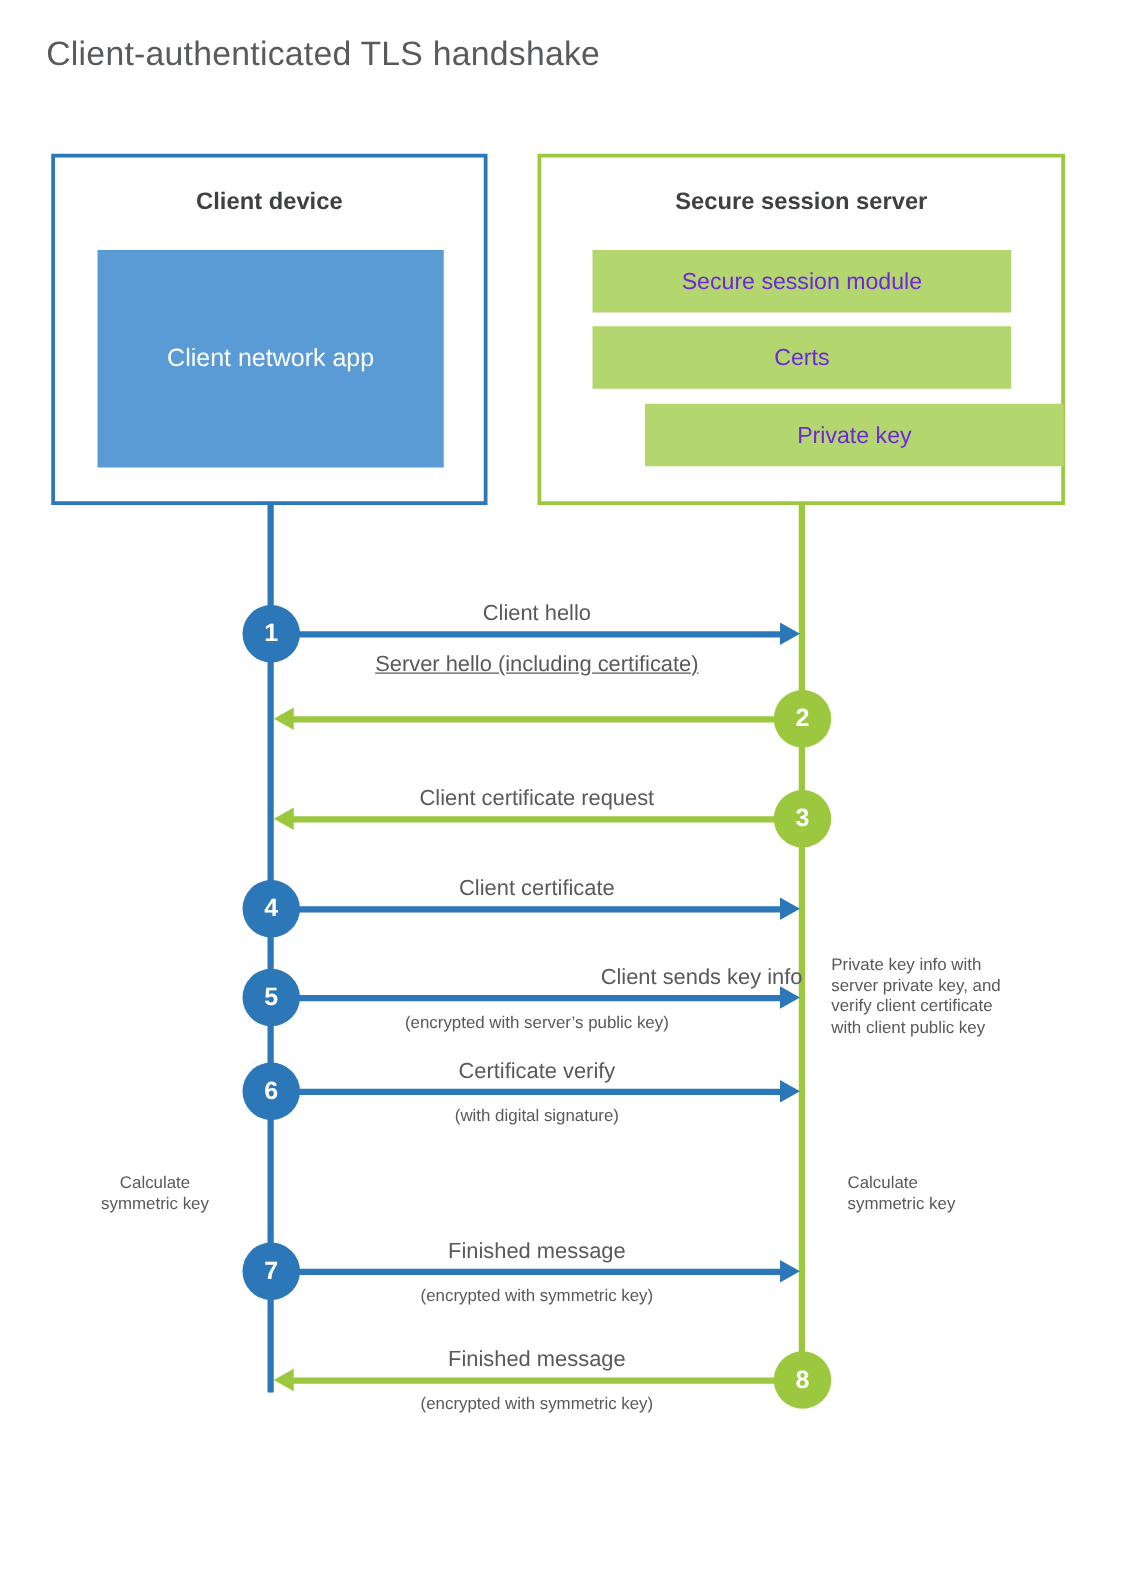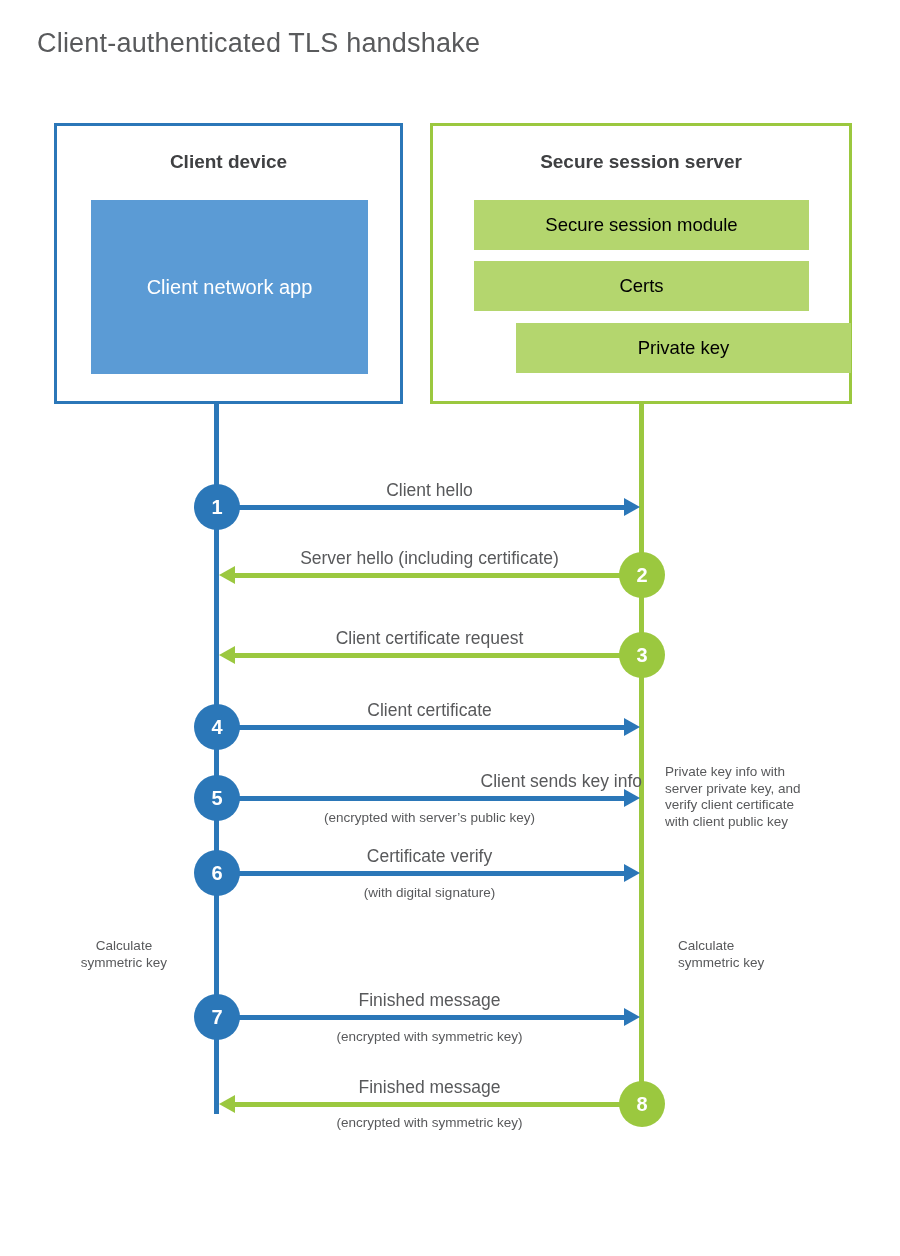--- a/index.html
+++ b/index.html
@@ -6,36 +6,36 @@
   .canvas {
     position:relative; width:900px; height:1256px; background:#ffffff;
     font-family:"Liberation Sans", sans-serif; overflow:hidden;
   }
   .page-title {
     position:absolute; left:37px; top:28px; margin:0;
     font-size:27px; font-weight:300; color:#595A5C; letter-spacing:0.2px;
   }
   
   .box { position:absolute; top:123px; height:281px; box-sizing:border-box; background:#fff; }
-  .client-box { left:41px;  width:349px; border:3px solid #2B77B8;margin-left:13px; }
+  .client-box { left:41px;  width:349px; border:3px solid #2B77B8; }
   .server-box { left:430px; width:422px; border:3px solid #9BC83F; }
   .box-title {
     position:absolute; top:25px; left:0; width:100%; text-align:center;
     font-size:19px; font-weight:bold; color:#3F4042;
   }
   .client-module {
     position:absolute; left:34px; top:74px; width:277px; height:174px;
     background:#5B9BD5; display:flex; align-items:center; justify-content:center;
     text-align:center; color:#ffffff; font-size:20px; line-height:27px;
   }
   .client-module .inner { width:200px; }
   .server-module {
     position:absolute; left:41px; width:335px; height:50px;
     background:#B4D66E; display:flex; align-items:center; justify-content:center;
-    color:#000000; font-size:18.5px;
+    color:#6d28d9; font-size:18.5px;
   }
   .m1 { top:74px; } .m2 { top:135px; } .m3 { top:197px;margin-left:42px; }
   
   .lifeline { position:absolute; top:404px; width:5px; }
   .lifeline.blue  { left:214px; height:710px; background:#2B77B8; }
   .lifeline.green { left:639px; height:705px; background:#9BC83F; }
   
   .arrow { position:absolute; left:219px; width:421px; height:18px; }
   .arrow .line { position:absolute; top:6.5px; height:5px; }
   .arrow .head { position:absolute; top:0; width:0; height:0;
@@ -50,21 +50,21 @@
           color:#ffffff; font-size:20px; font-weight:bold; }
   .step.blue  { left:194px; background:#2B77B8; }
   .step.green { left:619px; background:#9BC83F; }
   
   .msg-label { position:absolute; left:217px; width:425px; text-align:center;
                font-size:17.5px; line-height:20px; color:#58595B; }
   .msg-sub   { position:absolute; left:217px; width:425px; text-align:center;
                font-size:13.5px; line-height:17px; color:#58595B; }
   
   .lbl-r0 { top:480px; }  .arr-r0 { top:498px; }  .stp-r0 { top:484px; }
-  .lbl-r1 { top:548px; }  .arr-r1 { top:566px; }  .stp-r1 { top:552px; }
+  .lbl-r1 { top:521px;text-decoration:underline; }  .arr-r1 { top:566px; }  .stp-r1 { top:552px; }
   .lbl-r2 { top:628px; }  .arr-r2 { top:646px; }  .stp-r2 { top:632px; }
   .lbl-r3 { top:700px; }  .arr-r3 { top:718px; }  .stp-r3 { top:704px; }
   .lbl-r4 { top:771px;text-align:right; }  .arr-r4 { top:789px; }  .stp-r4 { top:775px; }  .sub-r4 { top:809px; }
   .lbl-r5 { top:846px; }  .arr-r5 { top:864px; }  .stp-r5 { top:850px; }  .sub-r5 { top:884px; }
   .lbl-r6 { top:990px; }  .arr-r6 { top:1008px; } .stp-r6 { top:994px; }  .sub-r6 { top:1028px; }
   .lbl-r7 { top:1077px; } .arr-r7 { top:1095px; } .stp-r7 { top:1081px; } .sub-r7 { top:1114px; }
   
   .note { position:absolute; font-size:13.5px; line-height:16.5px; color:#58595B; white-space:pre-line; }
   .note-decrypt { left:665px; top:764px; width:170px; text-align:left; }
   .note-calc-left  { left:59px;  top:938px; width:130px; text-align:center; }

